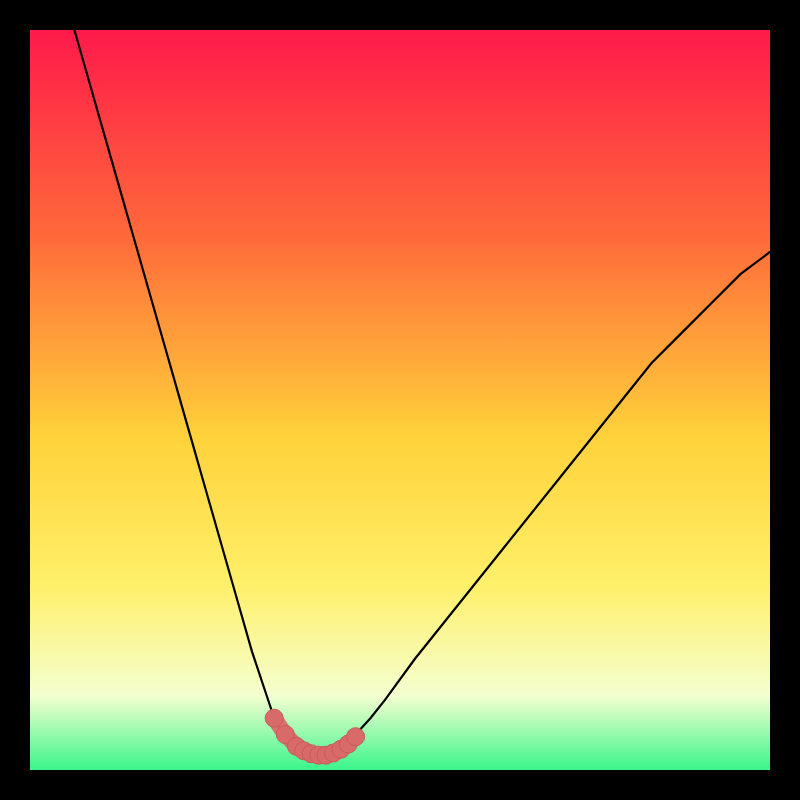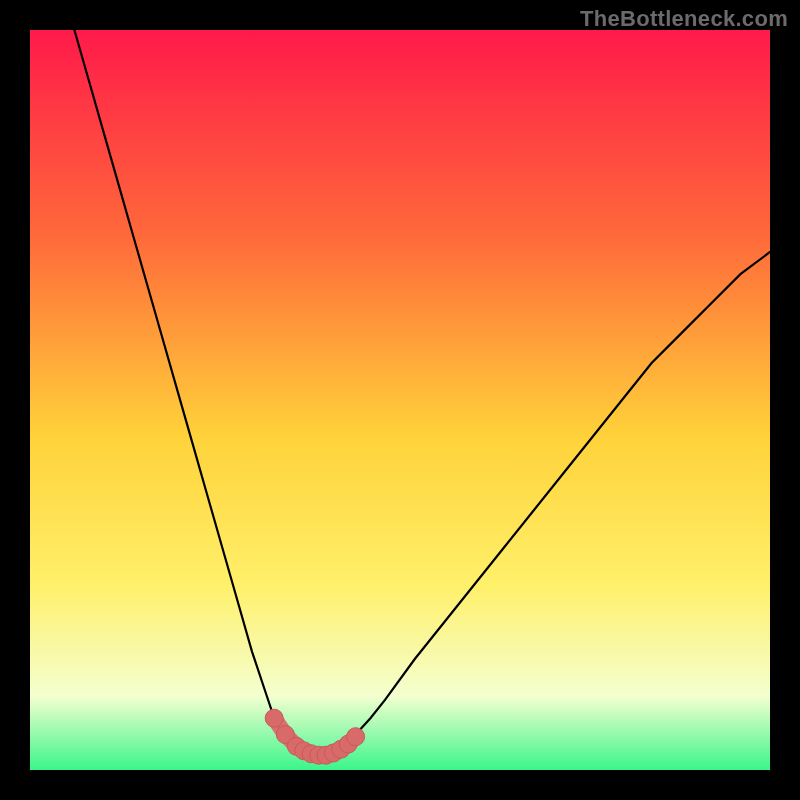--- a/index.html
+++ b/index.html
@@ -58,15 +58,14 @@
           <circle cx="288.60" cy="725.20" r="9" fill="#d96a6a" stroke="#c85a5a" stroke-width="1"></circle>
           <circle cx="296.00" cy="725.20" r="9" fill="#d96a6a" stroke="#c85a5a" stroke-width="1"></circle>
           <circle cx="303.40" cy="722.98" r="9" fill="#d96a6a" stroke="#c85a5a" stroke-width="1"></circle>
           <circle cx="310.80" cy="719.28" r="9" fill="#d96a6a" stroke="#c85a5a" stroke-width="1"></circle>
           <circle cx="318.20" cy="714.10" r="9" fill="#d96a6a" stroke="#c85a5a" stroke-width="1"></circle>
           <circle cx="325.60" cy="706.70" r="9" fill="#d96a6a" stroke="#c85a5a" stroke-width="1"></circle>
         </g>
     </svg>
   </div>
 
-  <div class="watermark">TheBottleneck.com</div>
 
 </div>
 
 </body></html>

